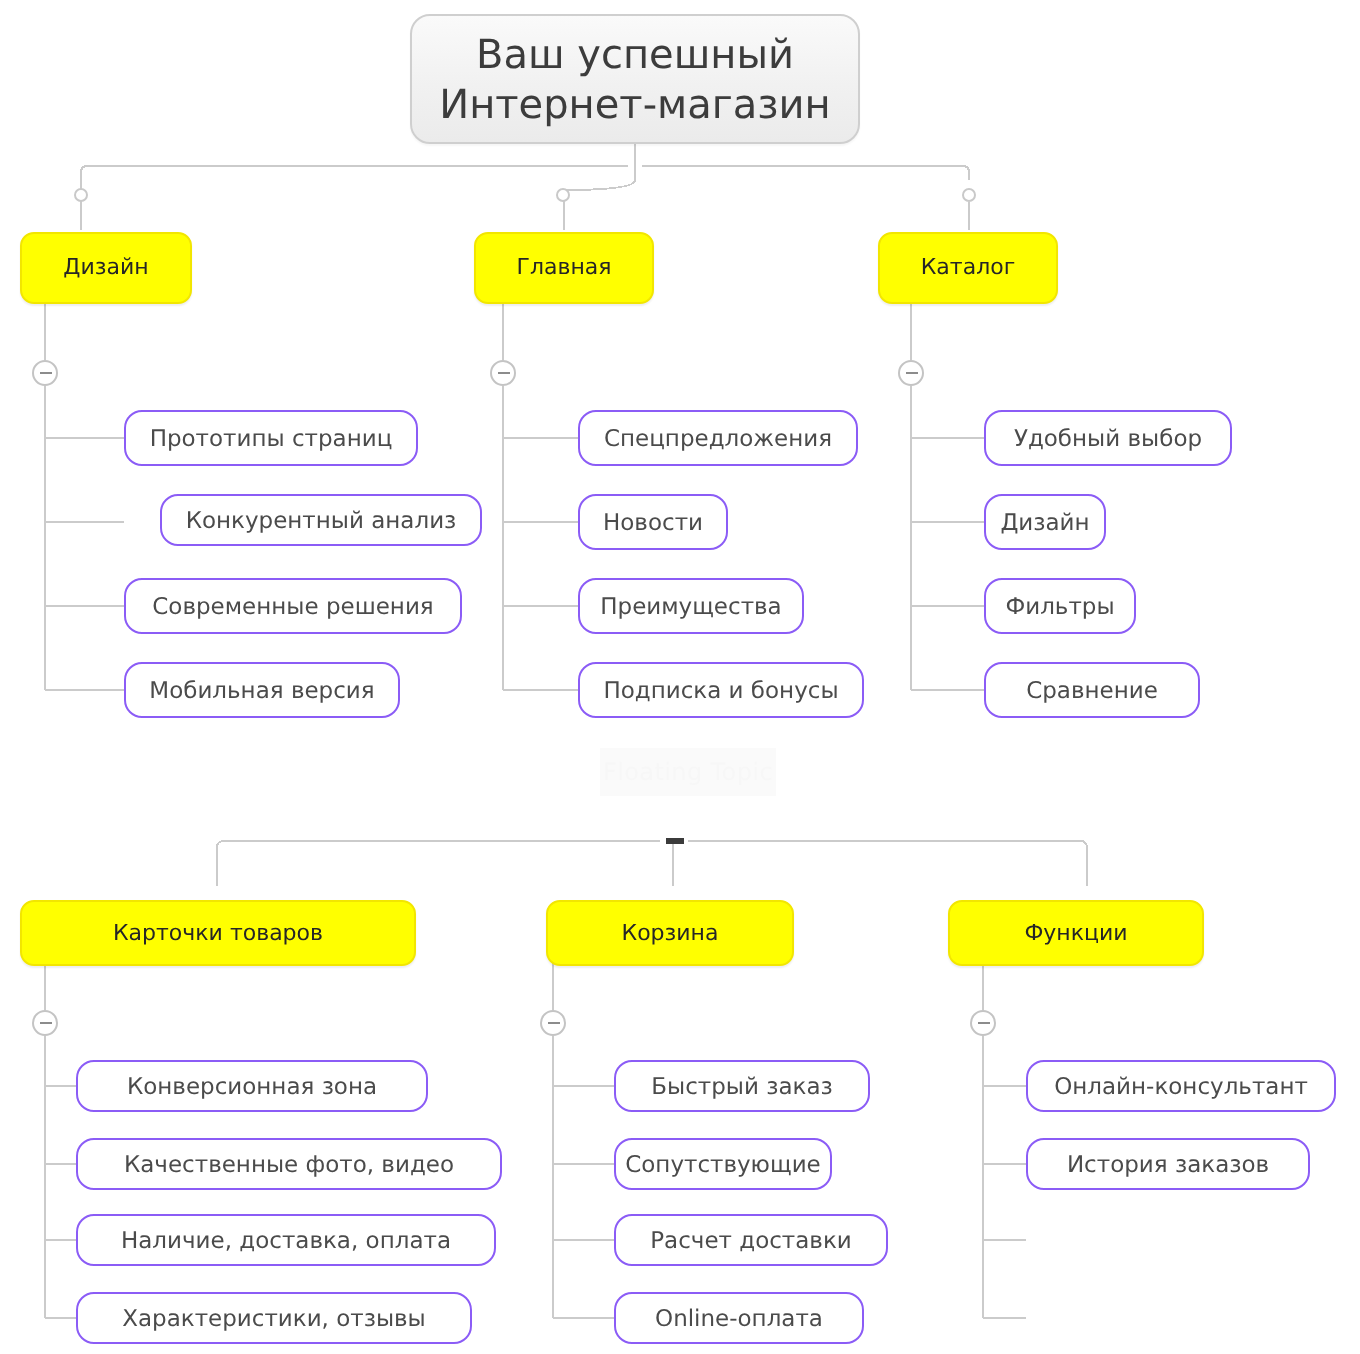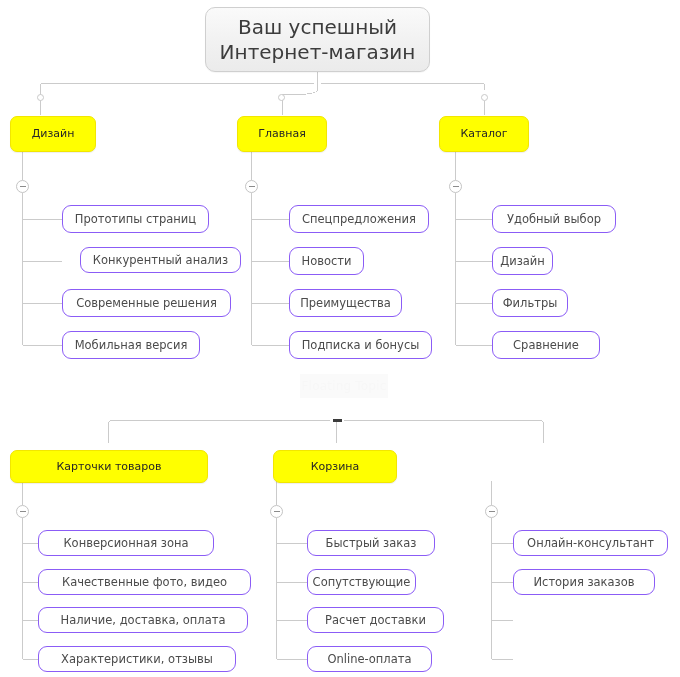--- a/index.html
+++ b/index.html
@@ -235,20 +235,21 @@
   <div class="node leaf" style="left:492px; top:247px; width:61px;  height:28px;">Дизайн</div>
   <div class="node leaf" style="left:492px; top:289px; width:76px;  height:28px;">Фильтры</div>
   <div class="node leaf" style="left:492px; top:331px; width:108px;  height:28px;">Сравнение</div>
 
   <div class="dash-marker" style="left:333px; top:419px;"></div>
 
   <div class="node cat" style="left:10px;  top:450px; width:198px; height:33px;">Карточки товаров</div>
 
   <div class="node cat" style="left:273px; top:450px; width:124px; height:33px;">Корзина</div>
 
+  <div class="node cat" style="left:474px; top:450px; width:128px; height:33px;">Функции</div>
 
   <div class="toggle" style="left:16px;  top:505px;"></div>
   <div class="toggle" style="left:270px; top:505px;"></div>
   <div class="toggle" style="left:485px; top:505px;"></div>
 
   <div class="node leaf" style="left:38px;  top:530px; width:176px; height:26px;">Конверсионная зона</div>
   <div class="node leaf" style="left:38px;  top:569px; width:213px; height:26px;">Качественные фото, видео</div>
   <div class="node leaf" style="left:38px;  top:607px; width:210px; height:26px;">Наличие, доставка, оплата</div>
   <div class="node leaf" style="left:38px;  top:646px; width:198px; height:26px;">Характеристики, отзывы</div>
 

